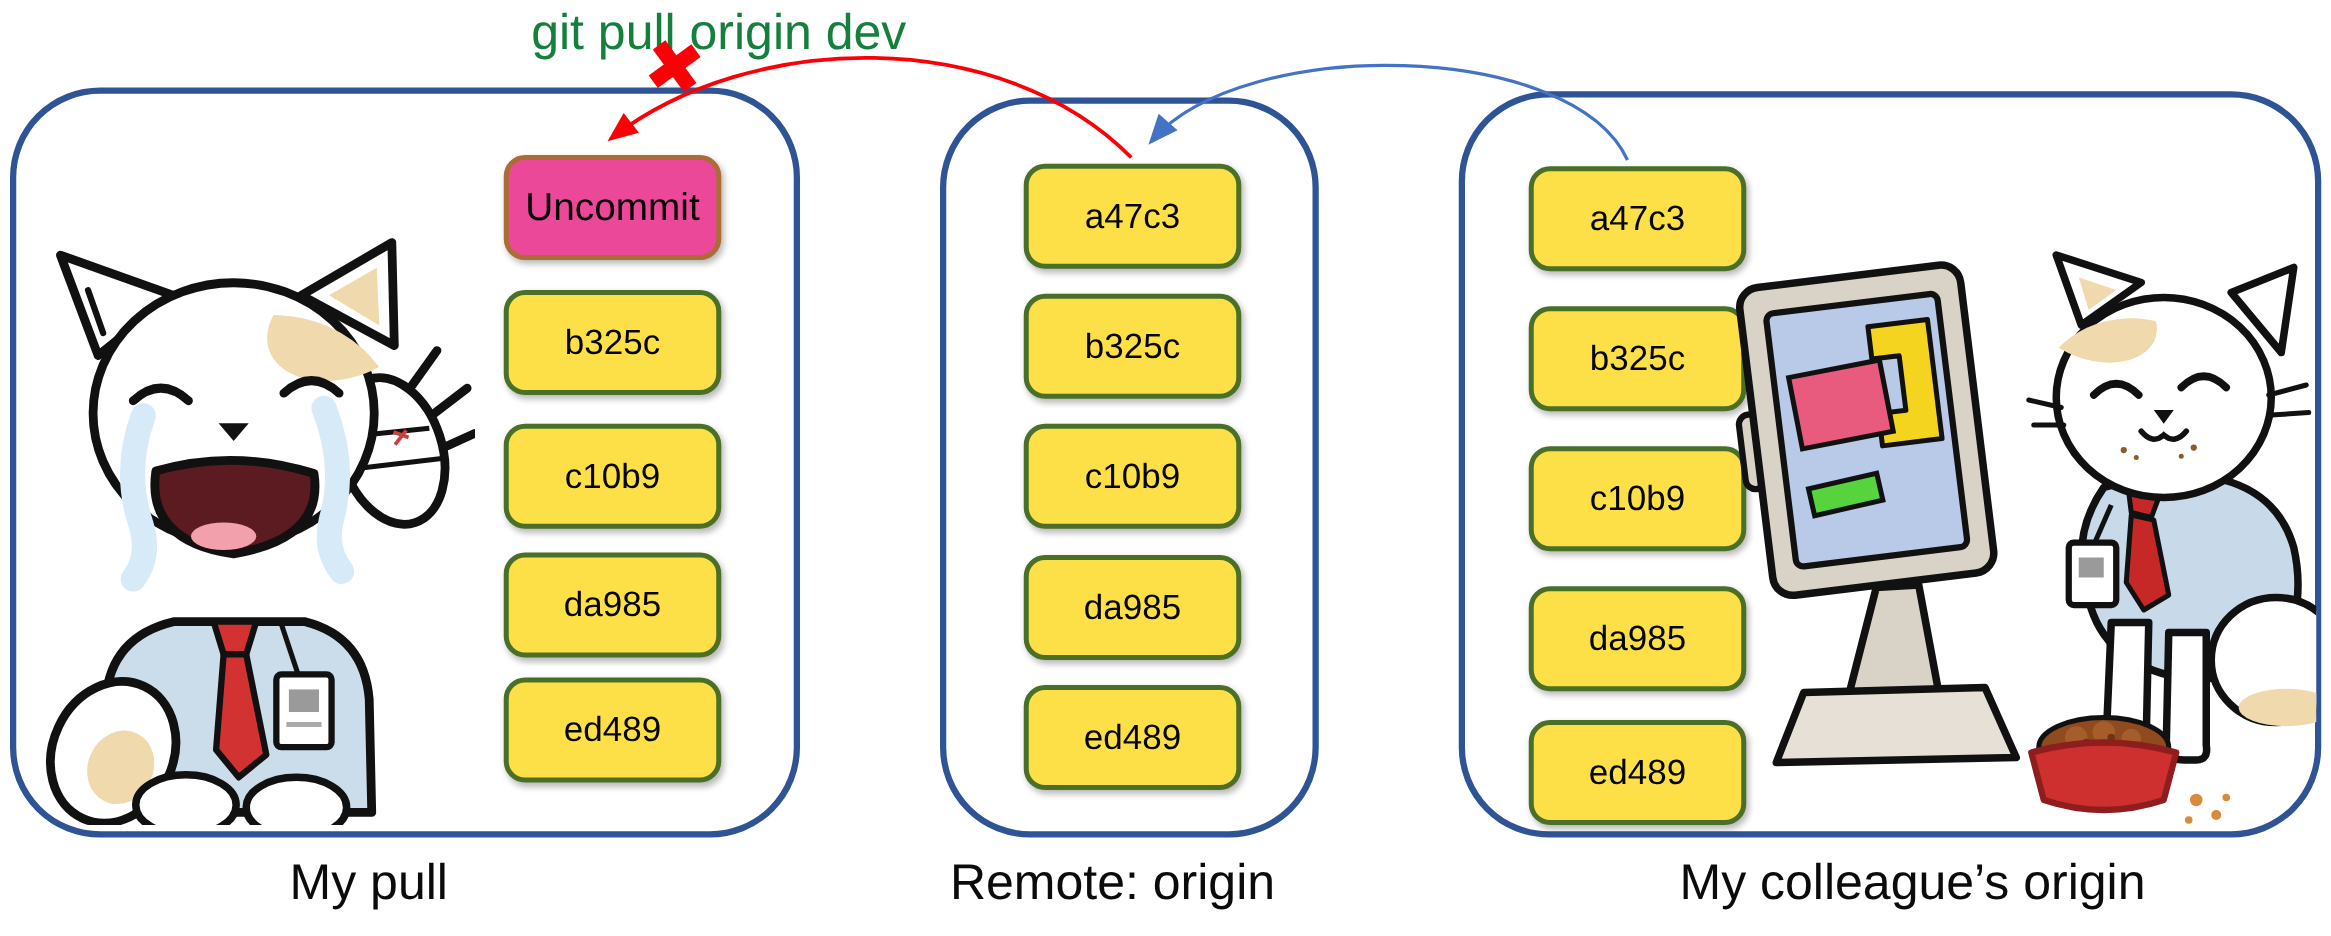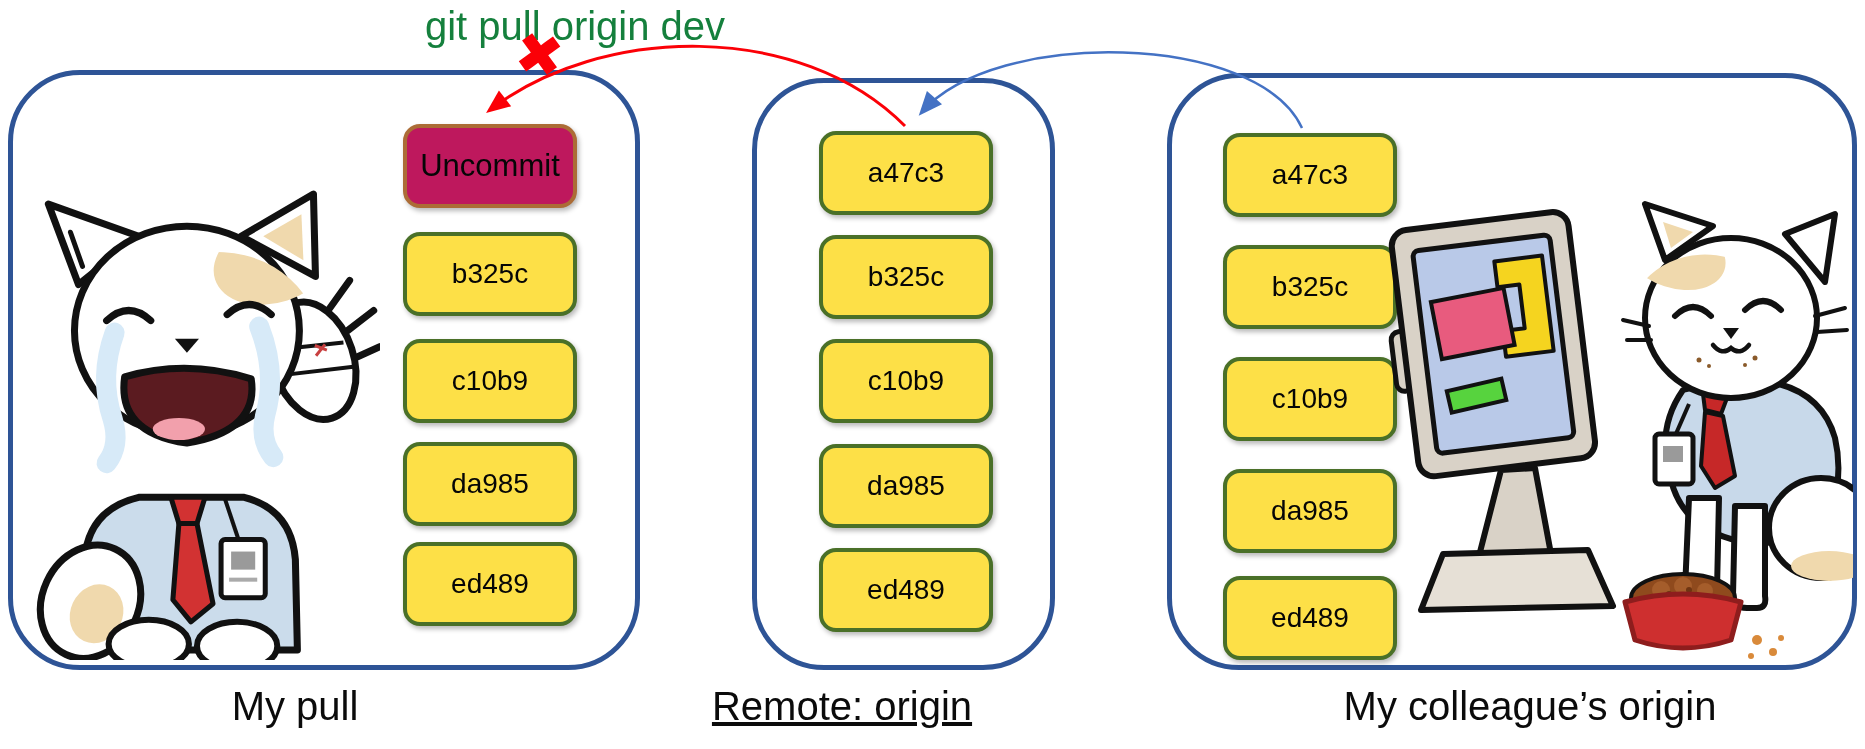--- a/index.html
+++ b/index.html
@@ -12,21 +12,21 @@
   }
   .container-box{
     position:absolute;border:5px solid #2e5496;border-radius:72px;background:transparent;box-sizing:border-box;
   }
   .chip{
     position:absolute;width:174px;height:84px;box-sizing:border-box;
     background:#fde047;border:4px solid #4a7028;border-radius:17px;
     display:flex;align-items:center;justify-content:center;
     font-size:28px;color:#060606;box-shadow:2px 3px 5px rgba(0,0,0,0.28);
   }
-  .chip.uncommit{background:#be185d;border-color:#ac6c36;font-size:31px;}
+  .chip.uncommit{background:#ec4899;border-color:#ac6c36;font-size:31px;}
   .box-label{
     position:absolute;top:684px;font-size:40px;color:#0b0b0b;text-align:center;white-space:nowrap;
   }
   #arrow-layer{position:absolute;left:0;top:0;width:1865px;height:749px;pointer-events:none;}
   .fail-x{
     position:absolute;left:515px;top:26px;font-size:58px;font-weight:bold;color:#fb0007;
     transform:rotate(9deg);line-height:1;
   }
   .illu{position:absolute;}
   .illu svg{display:block;width:100%;height:100%;}
@@ -56,21 +56,21 @@
 
   <div class="container-box" style="left:1167px;top:73px;width:690px;height:597px;">
     <div class="chip" style="left:51px;top:55px;">a47c3</div>
     <div class="chip" style="left:51px;top:167px;">b325c</div>
     <div class="chip" style="left:51px;top:279px;">c10b9</div>
     <div class="chip" style="left:51px;top:391px;">da985</div>
     <div class="chip" style="left:51px;top:498px;">ed489</div>
   </div>
 
   <div class="box-label" style="left:125px;width:340px;">My pull</div>
-  <div class="box-label" style="left:672px;width:340px;text-decoration:underline;">Remote: origin</div>
+  <div class="box-label" style="left:720px;width:340px;">Remote: origin</div>
   <div class="box-label" style="left:1290px;width:480px;">My colleague’s origin</div>
 
   <div class="illu" style="left:28px;top:178px;width:352px;height:482px;">
     <svg viewBox="0 0 350 480">
       <g stroke="#111" stroke-width="7" stroke-linecap="round">
         <line x1="300" y1="130" x2="320" y2="102"></line>
         <line x1="318" y1="152" x2="344" y2="132"></line>
         <line x1="328" y1="178" x2="350" y2="168"></line>
       </g>
       <path d="M52,470 L56,380 Q60,330 110,318 L215,318 Q262,330 266,380 L268,470 Z" fill="#cbdceb" stroke="#111" stroke-width="7" stroke-linejoin="round"></path>

